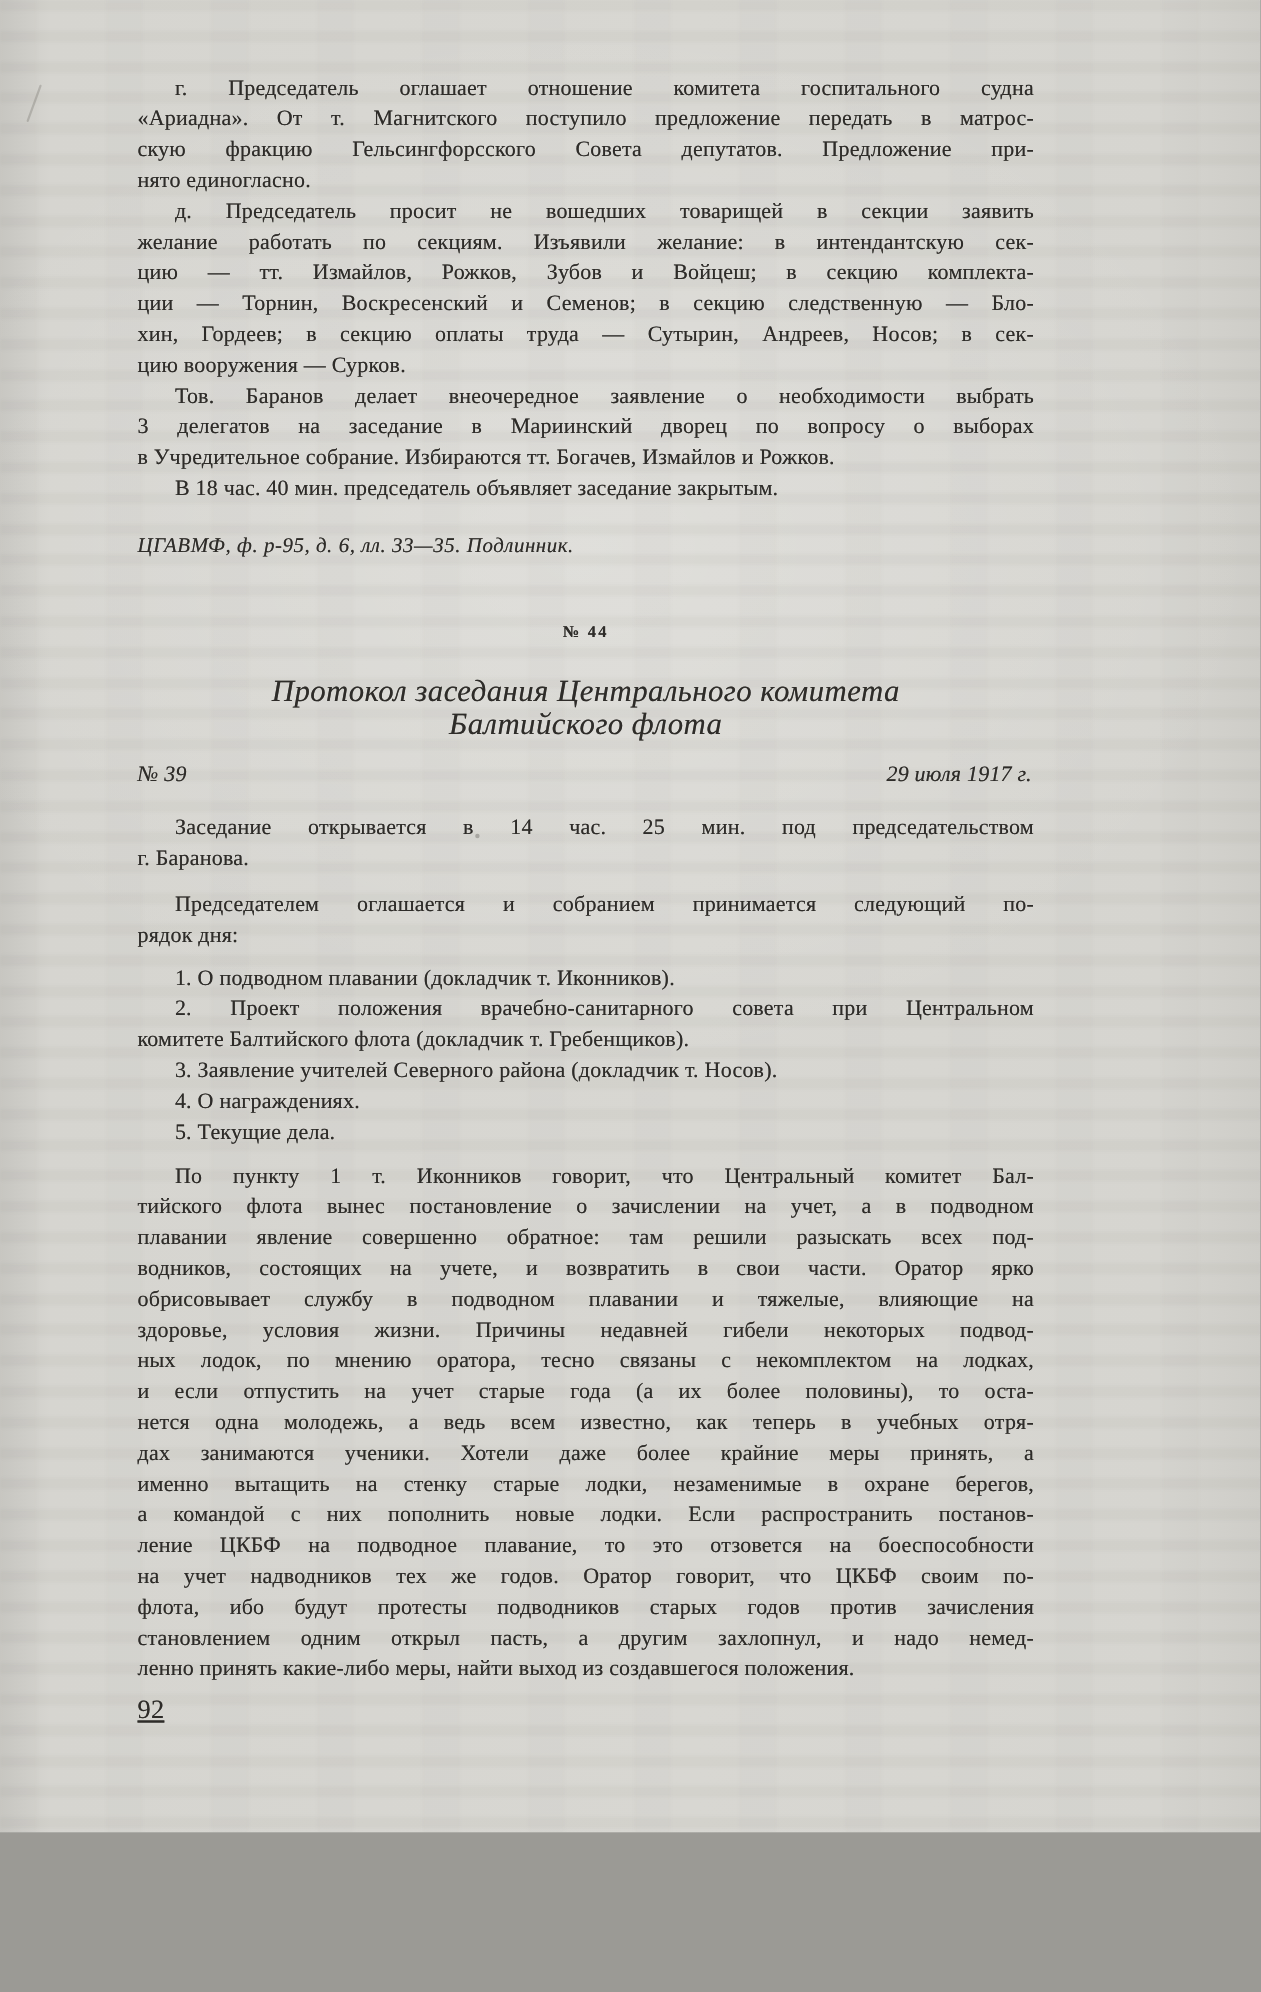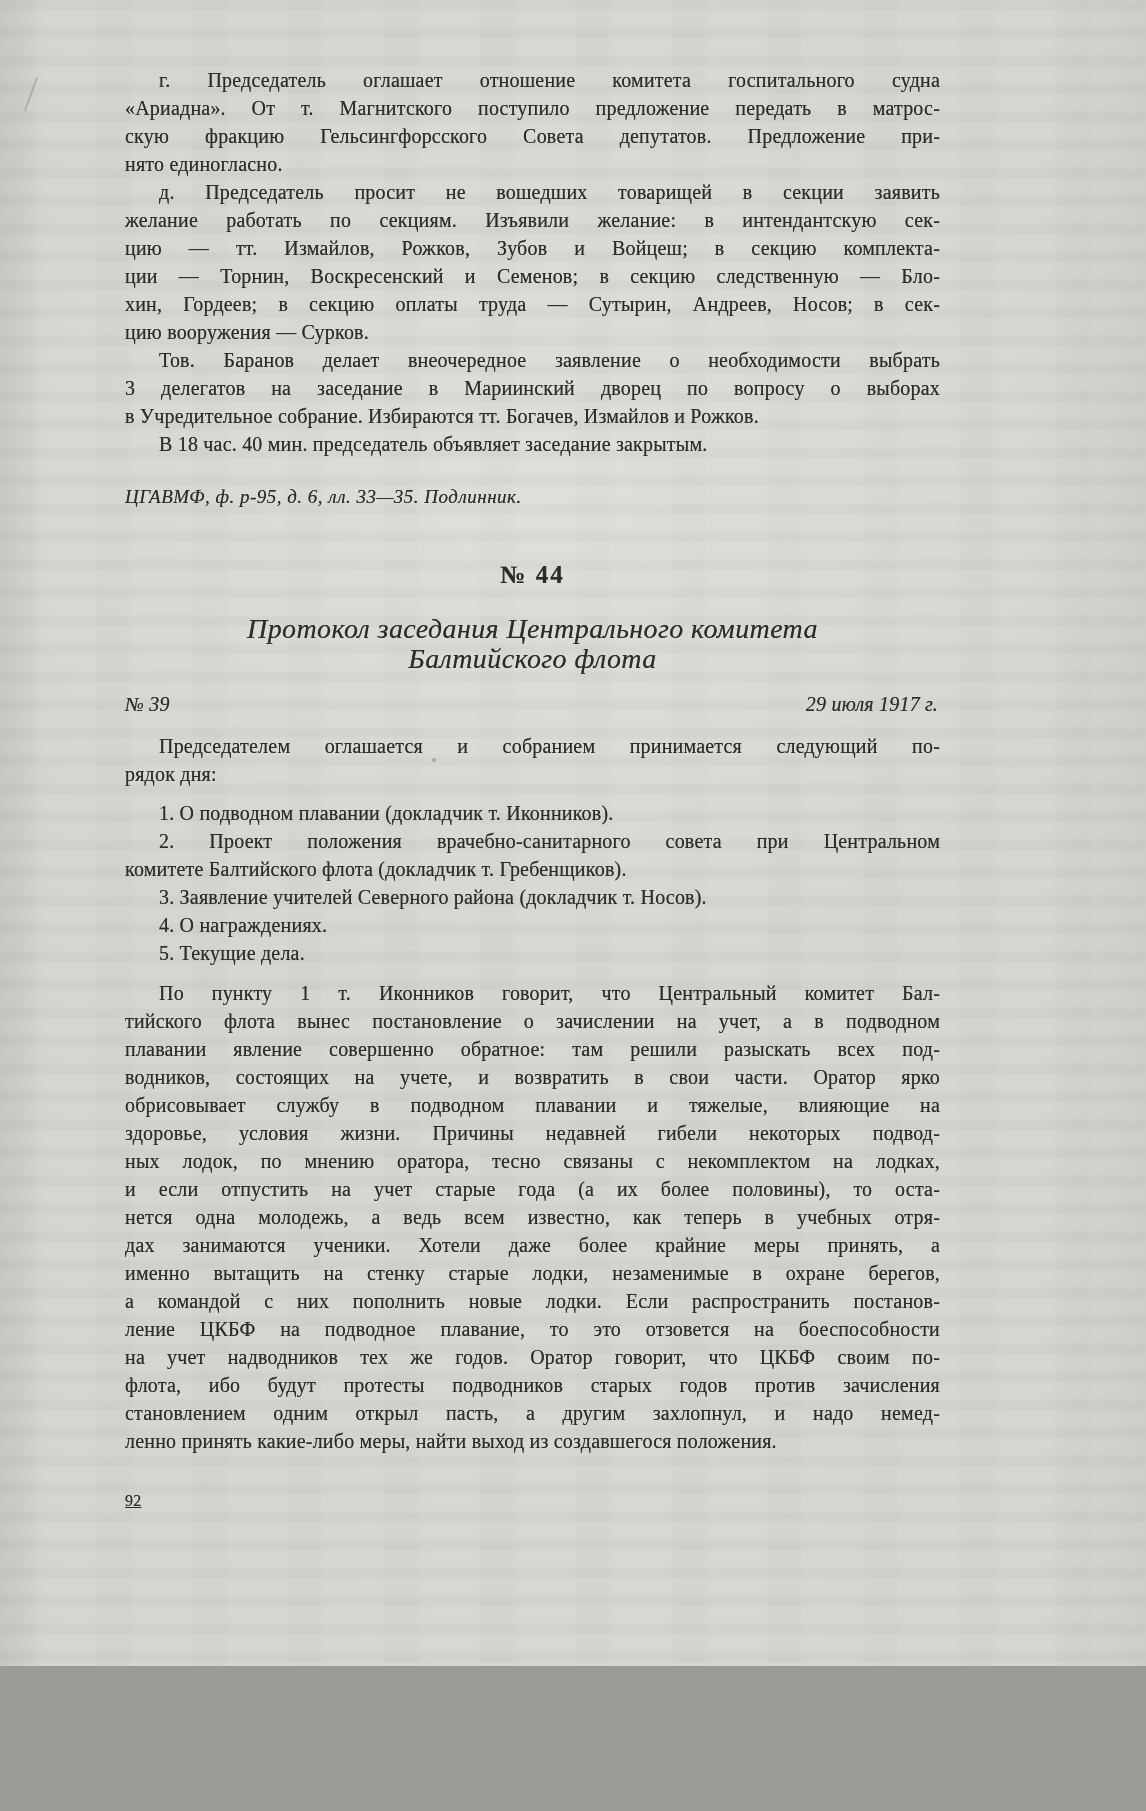--- a/index.html
+++ b/index.html
@@ -54,21 +54,21 @@
     font-style: italic;
     font-size: 19px;
     line-height: 28px;
     letter-spacing: 0.5px;
   }
 
   .doc-number {
     margin-top: 50px;
     text-align: center;
     font-weight: 700;
-    font-size: 25px;
+    font-size: 15px;
     line-height: 28px;
     letter-spacing: 2px;
   }
 
   .title {
     margin-top: 26px;
     text-align: center;
     font-style: italic;
     font-size: 28px;
     line-height: 28px;
@@ -85,22 +85,22 @@
     line-height: 28px;
   }
   .meta-date { padding-right: 2px; }
 
   .para.opening { margin-top: 20px; }
   .para.intro   { margin-top: 14px; }
   .para.agenda  { margin-top: 11px; }
   .para.report  { margin-top: 12px; }
 
   .page-number {
-    margin-top: 32px;
-    font-size: 16px;
+    margin-top: 10px;
+    font-size: 24px;
     line-height: 28px;
     text-decoration: underline;
   }
 
   .speck { position: absolute; background: #55524c; border-radius: 50%; pointer-events: none; }
   .speck1 { left: 558px; top: 1672px; width: 5px; height: 5px; opacity: .5; }
   .speck2 { left: 432px; top: 758px;  width: 4px; height: 4px; opacity: .35; }
   .scratch {
     position: absolute; left: 30px; top: 76px; width: 2px; height: 36px;
     background: #6a675f; opacity: .3; transform: rotate(20deg); border-radius: 1px;
@@ -149,20 +149,24 @@
     <section>
       <div class="doc-number">№ 44</div>
       <div class="title">Протокол заседания Центрального комитета</div>
       <div class="title title2">Балтийского флота</div>
 
       <div class="meta-row">
         <span class="meta-no">№ 39</span>
         <span class="meta-date">29 июля 1917 г.</span>
       </div>
 
+      <div class="para opening">
+        <div class="line first">Заседание открывается в 14 час. 25 мин. под председательством</div>
+        <div class="line last">г. Баранова.</div>
+      </div>
 
       <div class="para intro">
         <div class="line first">Председателем оглашается и собранием принимается следующий по-</div>
         <div class="line last">рядок дня:</div>
       </div>
 
       <div class="para agenda">
         <div class="line first last">1. О подводном плавании (докладчик т. Иконников).</div>
         <div class="line first">2. Проект положения врачебно-санитарного совета при Центральном</div>
         <div class="line last">комитете Балтийского флота (докладчик т. Гребенщиков).</div>

